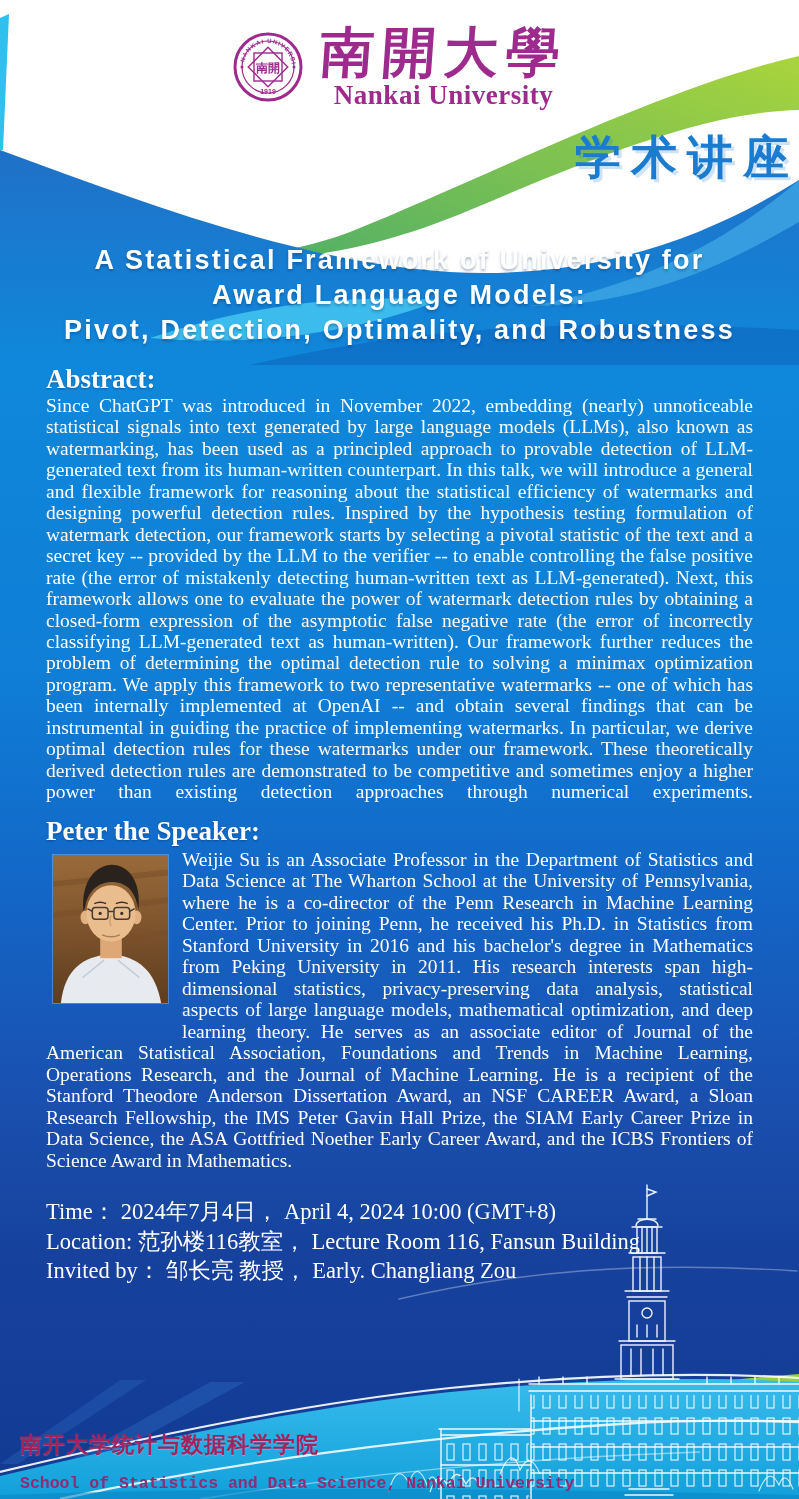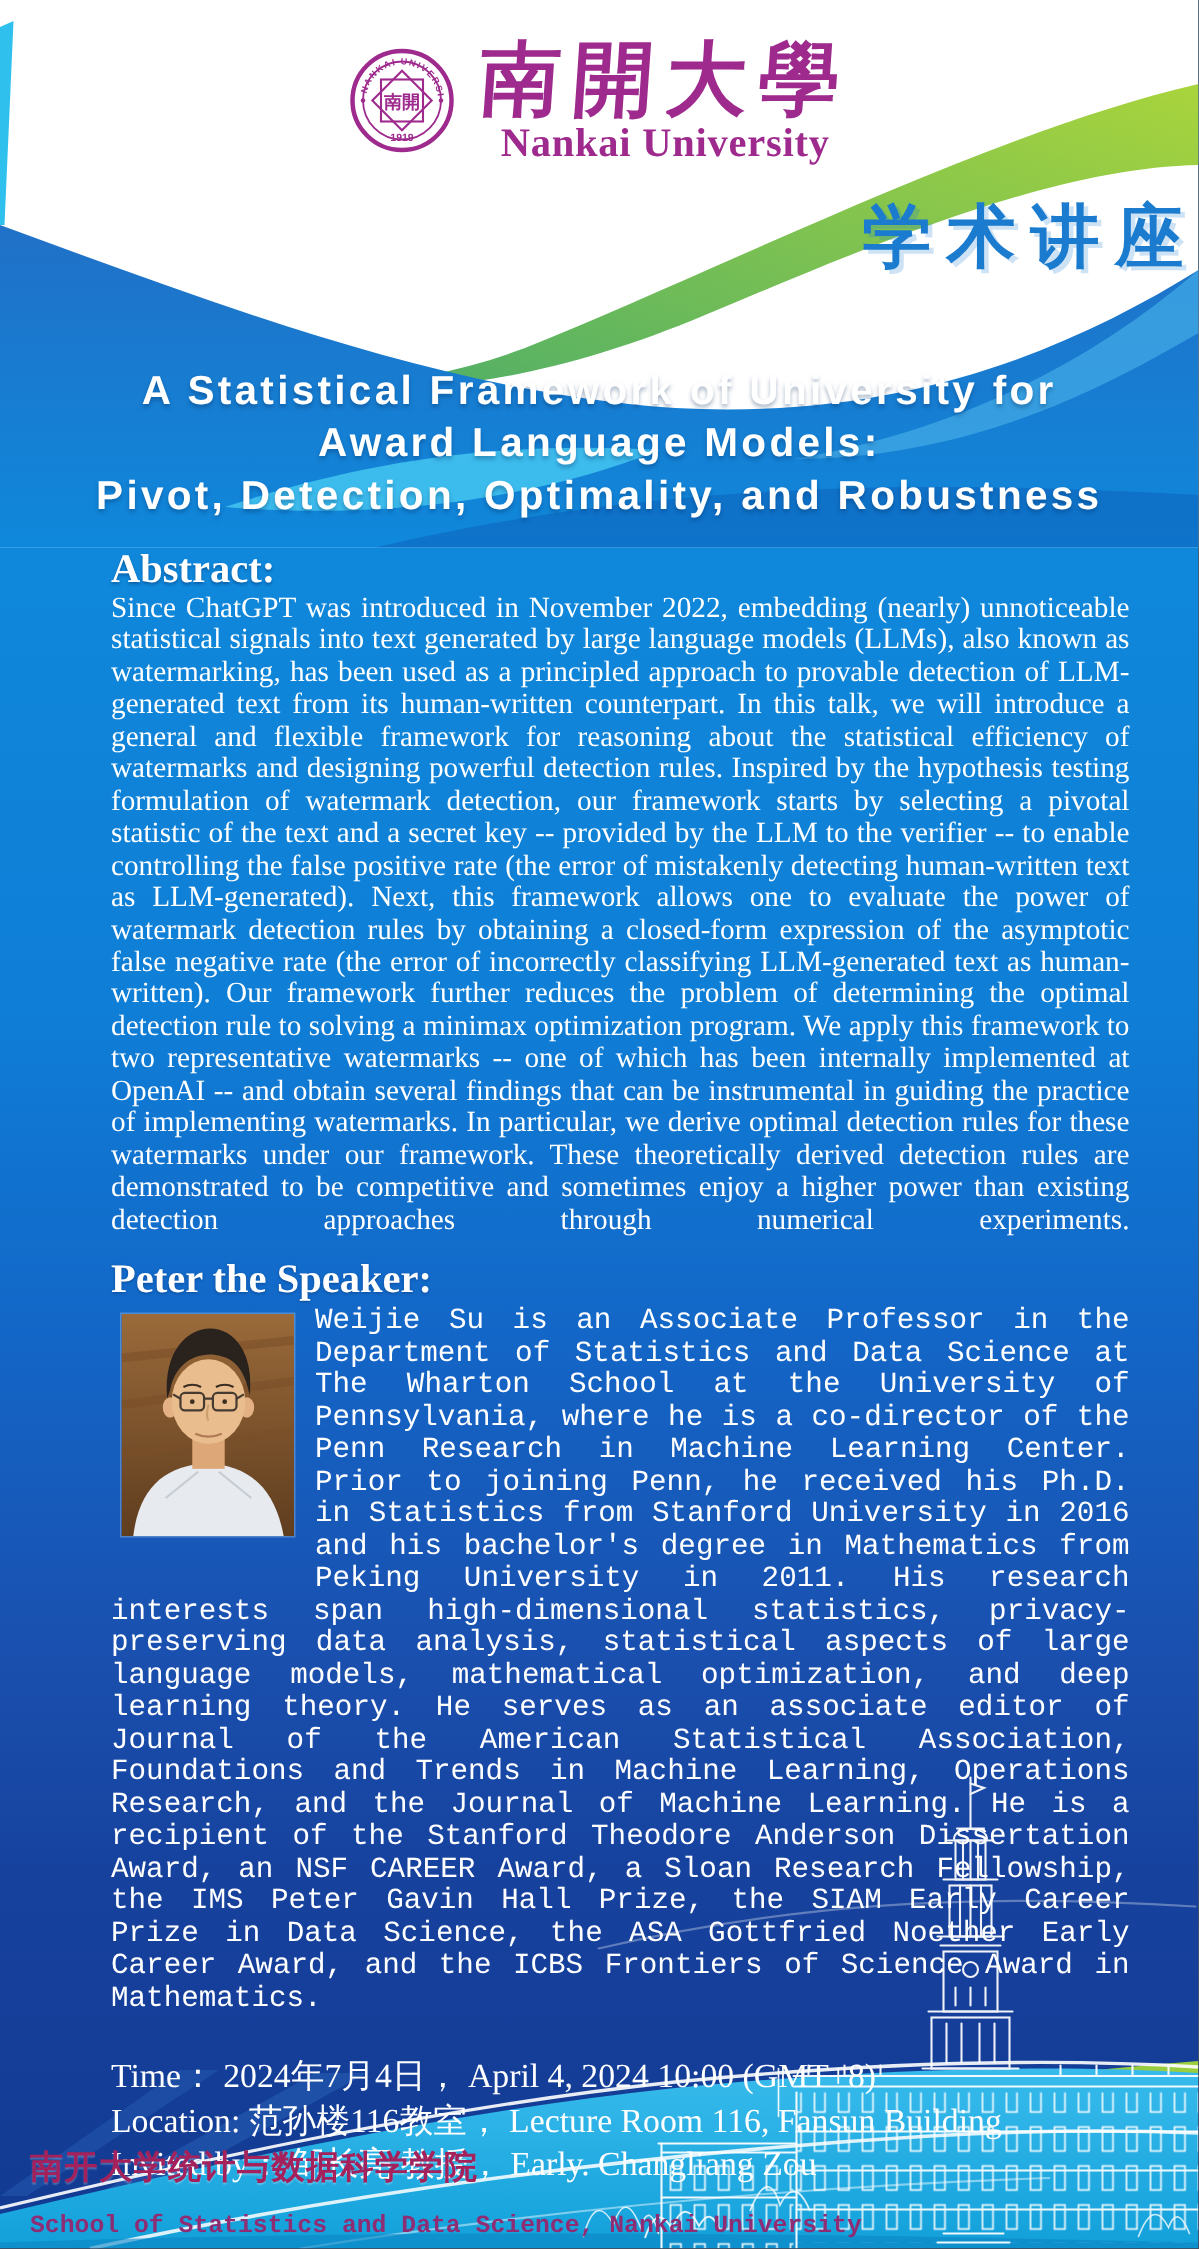--- a/index.html
+++ b/index.html
@@ -32,33 +32,33 @@
   }
   #talk-title{
     position:absolute;top:243px;left:0;width:100%;z-index:5;text-align:center;
     font-family:"Liberation Sans", sans-serif;font-weight:700;font-size:27px;
     line-height:35px;letter-spacing:2.2px;color:#ffffff;
     text-shadow:0 2px 3px rgba(0,40,90,.35);
   }
   #talk-title span{display:block;}
   
   #content{
-    position:absolute;left:46px;right:46px;top:364px;z-index:5;color:#ffffff;margin-left:28px;
+    position:absolute;left:46px;right:46px;top:364px;z-index:5;color:#ffffff;
   }
   .section-heading{
     font-family:"Liberation Serif", serif;font-weight:bold;font-size:27px;line-height:30px;
     margin:0;color:#fff;text-shadow:0 1px 2px rgba(0,30,80,.4);
   }
   #abstract-body{
     margin:1px 0 0 0;font-size:19.5px;line-height:21.45px;
     text-align:justify;text-align-last:justify;color:#fff;
   }
   #speaker-heading{margin-top:13px;}
   #speaker-bio{
-    margin:3px 0 0 0;font-size:19.5px;line-height:21.5px;text-align:justify;color:#fff;font-family:Liberation Mono, monospace;
+    margin:3px 0 0 0;font-size:19.5px;line-height:21.5px;text-align:justify;color:#fff;
   }
   #speaker-photo{
     float:left;width:117px;height:150px;margin:5px 13px 18px 6px;
     border:1px solid rgba(255,255,255,.25);
   }
   #details{margin-top:26px;font-size:22.5px;line-height:29.5px;color:#fff;clear:none;}
   .detail-line{white-space:nowrap;}
   
   #footer{position:absolute;left:20px;top:1428px;z-index:6;}
   #footer-cn{

